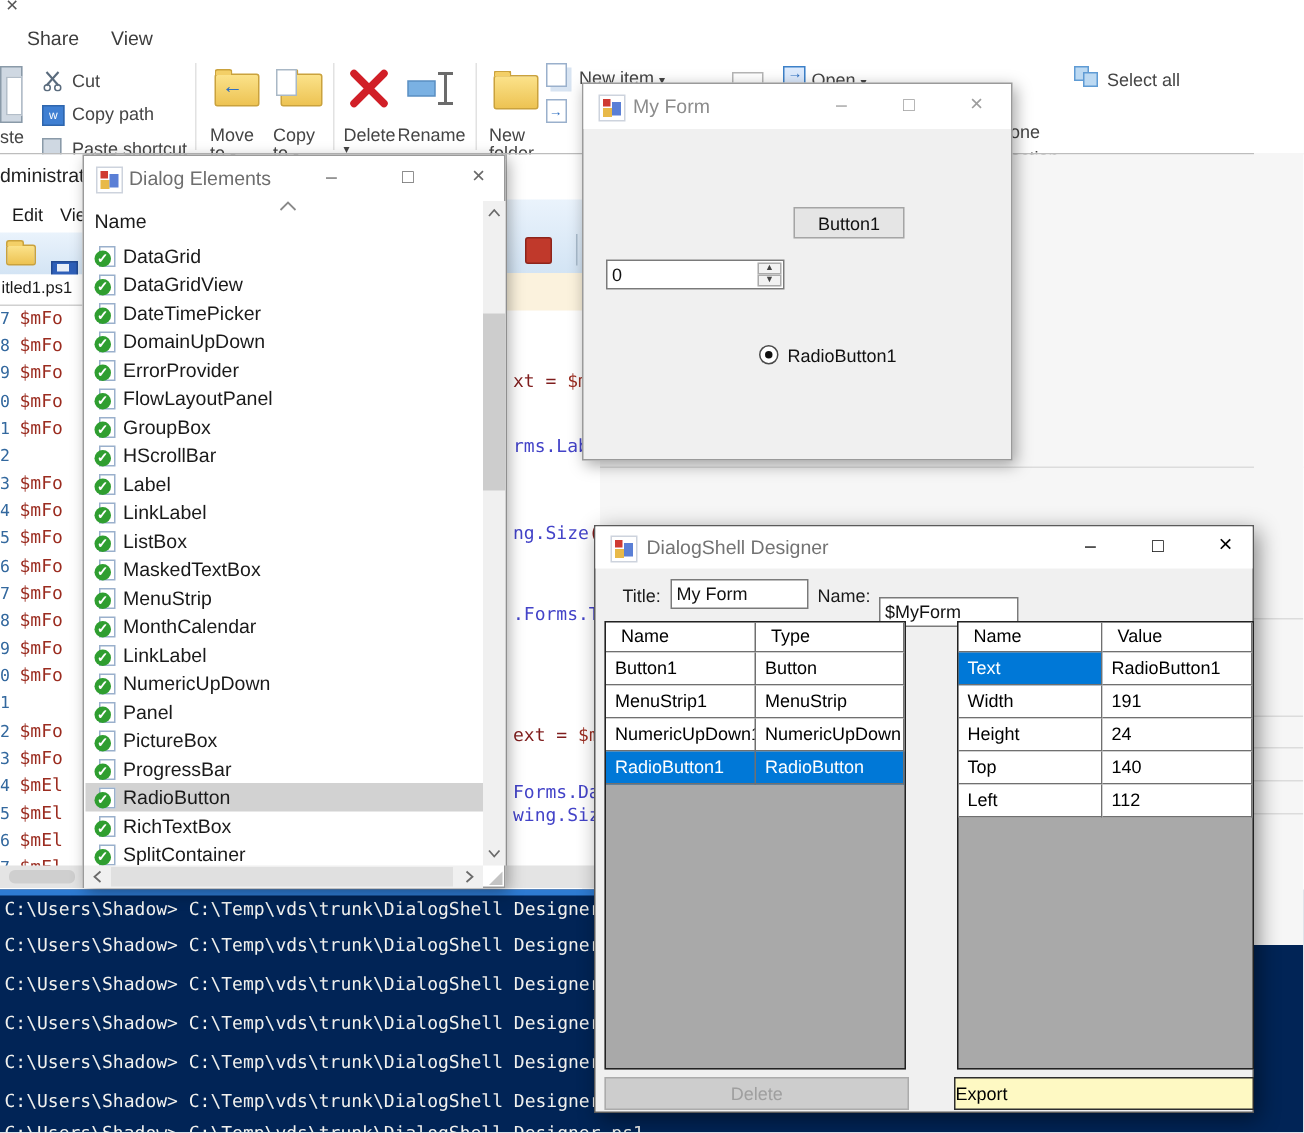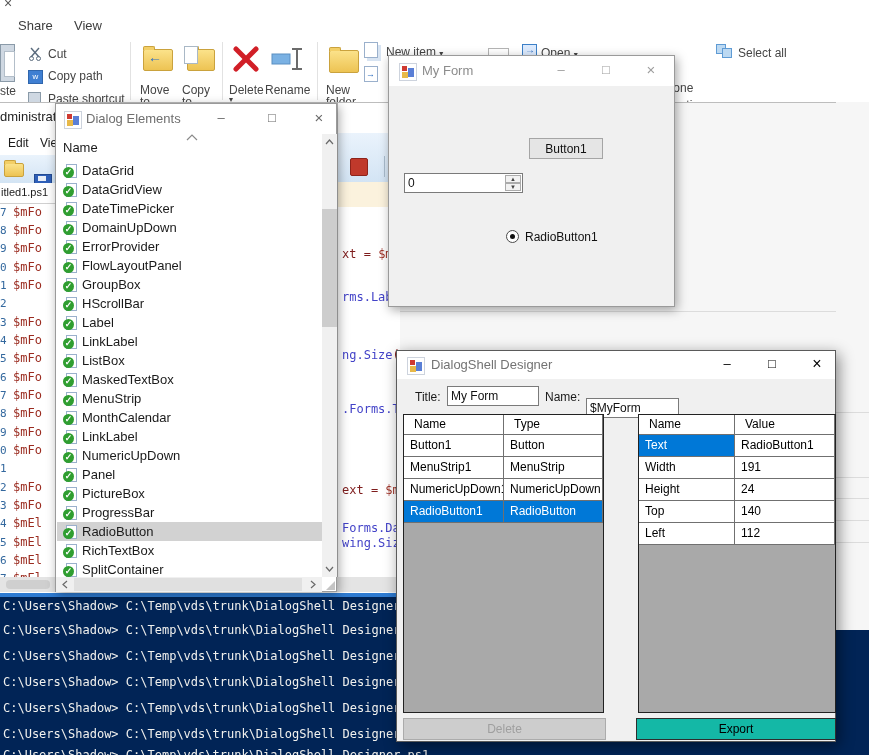--- a/index.html
+++ b/index.html
@@ -67,21 +67,21 @@
   .dgrid{position:absolute;background:#a9a9a9;border:1px solid #222;overflow:hidden;box-sizing:border-box;}
   .dg-row{display:flex;height:22px;line-height:21px;}
   .dg-head{height:20px;line-height:19px;}
   .dg-cell{box-sizing:border-box;padding-left:6px;background:#fff;color:#000;font-size:12px;
            border-right:1px solid #707070;border-bottom:1px solid #707070;overflow:hidden;white-space:nowrap;}
   .dg-cell:first-child{width:var(--c1);flex:0 0 var(--c1);}
   .dg-cell:last-child{flex:1;}
   .dg-hcell{padding-left:10px;}
   .dg-cell.sel{background:#0078d7;color:#fff;}
   .btn-disabled{background:#cdcdcd;border:1px solid #ababab;color:#9f9f9f;text-align:center;font-size:12px;box-sizing:border-box;}
-  .btn-export{background:#14b8a6;border:1px solid #2e2e2e;color:#000;text-align:center;font-size:12px;box-sizing:border-box;}
+  .btn-export{background:#fef9c3;border:1px solid #2e2e2e;color:#000;font-size:12px;box-sizing:border-box;}
   .faint{background:#dcdcdc;height:1px;}
 </style>
 </head>
 <body>
 
 <div id="screen">
 
   <div class="abs" style="left:0;top:0;width:869px;height:755px;z-index:1;">
     <span class="abs" style="left:4px;top:-5px;font-size:14px;color:#555;">×</span>
     <span class="abs rtab" style="left:0;top:18px;">Share</span>

